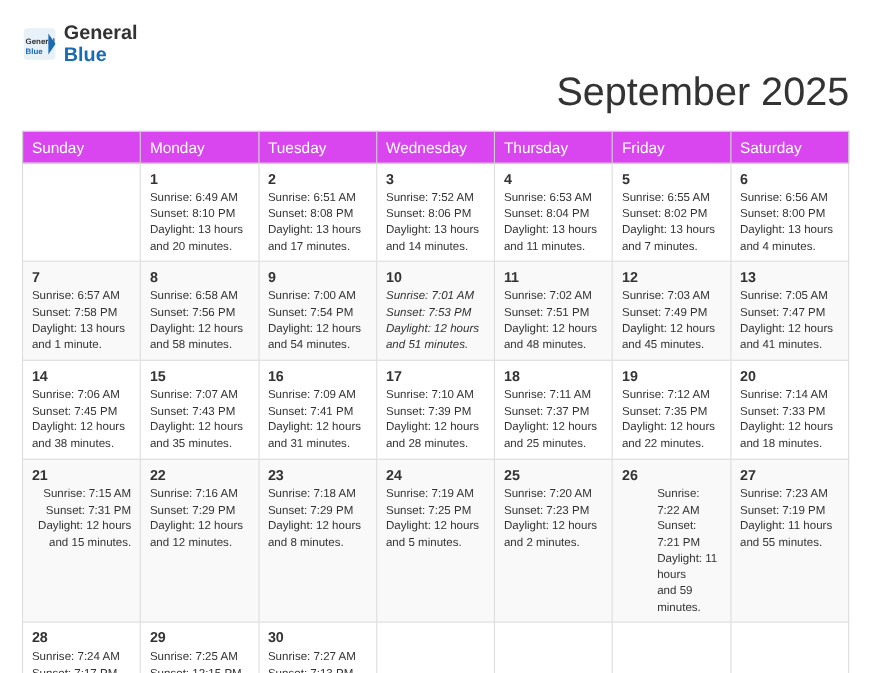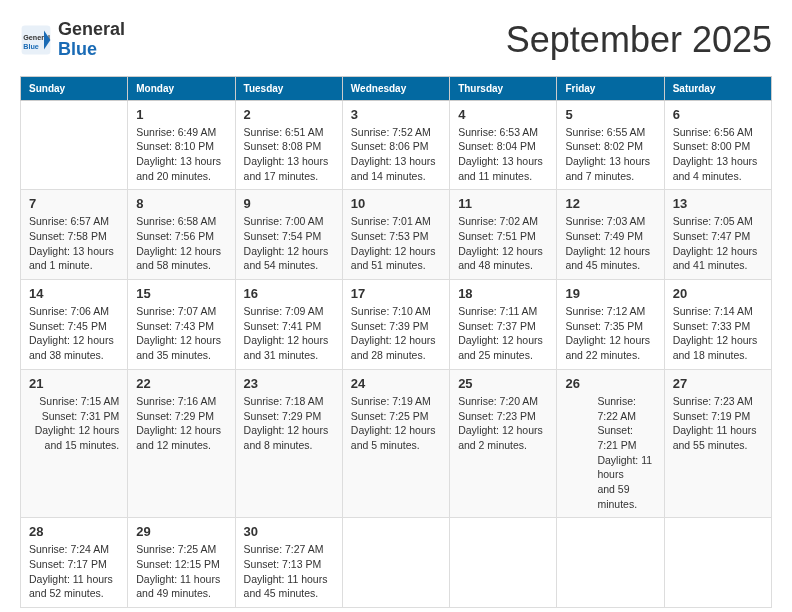--- a/index.html
+++ b/index.html
@@ -27,42 +27,43 @@
       line-height: 1.1;
     }
     .logo-text span.general { color: #333; }
     .logo-text span.blue { color: #1a6bb5; }
     .logo-icon {
       width: 32px;
       height: 32px;
     }
     .title-block {
       text-align: right;
+      margin-top: 43px;
     }
     .month-title {
       font-size: 36px;
       font-weight: normal;
       color: #333;
       line-height: 1.1;
     }
     .subtitle {
       font-size: 14px;
       color: #555;
     }
     .calendar {
       width: 100%;
       border-collapse: collapse;
     }
     .calendar th {
-      background-color: #0369a1;
+      background-color: #d946ef;
       color: #fff;
       text-align: left;
       padding: 6px 8px;
-      font-size: 10px;
-      font-weight: bold;
+      font-size: 14px;
+      font-weight: normal;
       border: 1px solid #ccc;
     }
     .calendar td {
       vertical-align: top;
       padding: 6px 8px;
       border: 1px solid #ddd;
       width: 14.28%;
       font-size: 11px;
       color: #333;
       height: 80px;
@@ -180,21 +181,21 @@
         </td>
         <td>
           <div class="day-number">9</div>
           <div class="day-info" style="white-space: pre-wrap;">Sunrise: 7:00 AM
 Sunset: 7:54 PM
 Daylight: 12 hours
 and 54 minutes.</div>
         </td>
         <td>
           <div class="day-number">10</div>
-          <div class="day-info" style="white-space: pre-wrap;">Sunrise: 7:01 AM
+          <div class="day-info" style="white-space: pre-wrap; font-style: italic;">Sunrise: 7:01 AM
 Sunset: 7:53 PM
 Daylight: 12 hours
 and 51 minutes.</div>
         </td>
         <td>
           <div class="day-number">11</div>
           <div class="day-info" style="white-space: pre-wrap;">Sunrise: 7:02 AM
 Sunset: 7:51 PM
 Daylight: 12 hours
 and 48 minutes.</div>

